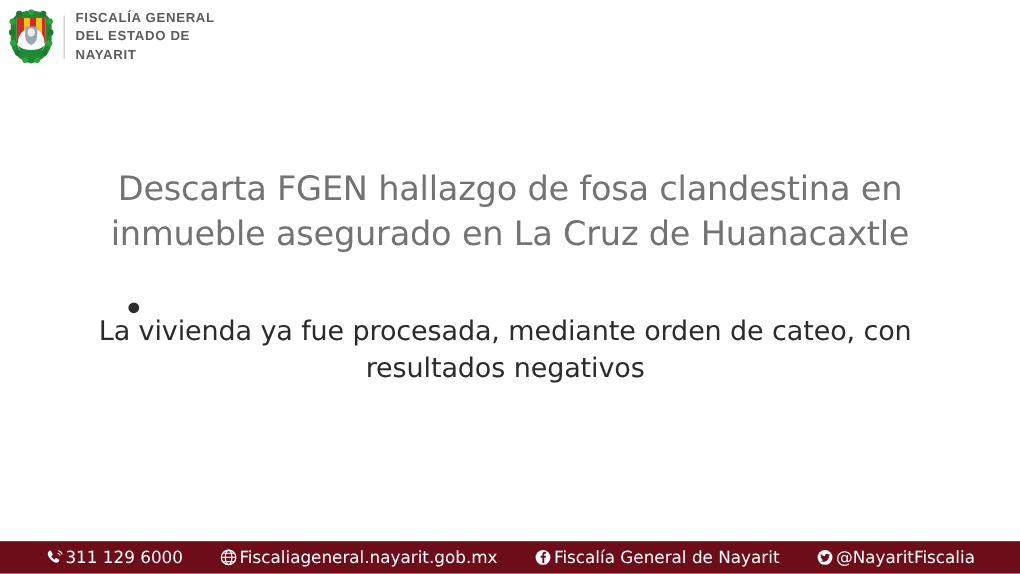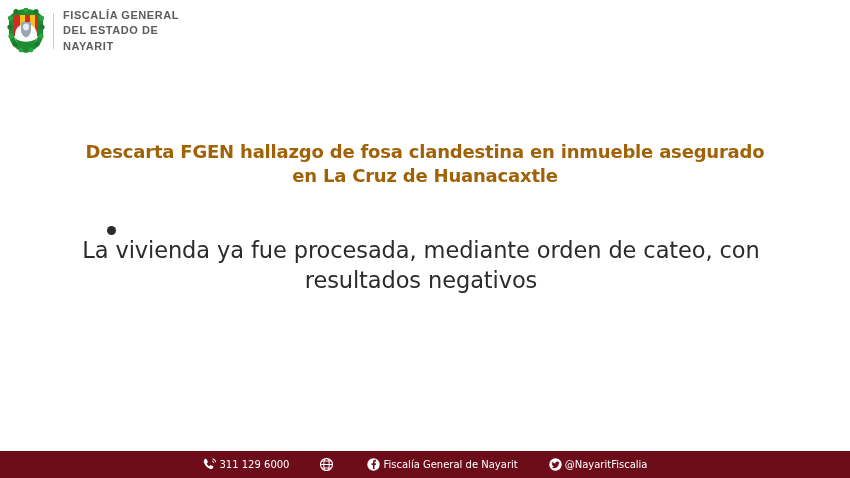--- a/index.html
+++ b/index.html
@@ -65,24 +65,24 @@
     position: absolute;
     left: 0;
     right: 0;
     top: 140px;
   }
   .title {
     width: 700px;
     margin: 0 auto;
     text-align: center;
     font-family: "DejaVu Sans", sans-serif;
-    font-weight: 700;
-    font-size: 18px;
+    font-weight: 400;
+    font-size: 28px;
     line-height: 1.32;
-    color: #a16207;
+    color: #737373;
     letter-spacing: -0.2px;
   }
 
   .bullet-block {
     width: 760px;
     margin: 26px auto 0 auto;
     display: flex;
     align-items: flex-start;
     justify-content: flex-start;
     flex-direction: column;
@@ -118,21 +118,21 @@
     display: flex;
     align-items: center;
     justify-content: center;
     gap: 0;
   }
   .footer-item {
     display: flex;
     align-items: center;
     color: #ffffff;
     font-family: "DejaVu Sans", sans-serif;
-    font-size: 10px;
+    font-size: 14px;
     line-height: 1;
     white-space: nowrap;
   }
   .footer-item + .footer-item { margin-left: 30px; }
   .f-icon {
     width: 15px;
     height: 15px;
     flex: 0 0 auto;
     margin-right: 2px;
     display: block;
@@ -208,20 +208,21 @@
       <span class="f-label">311 129 6000</span>
     </div>
 
     <div class="footer-item">
       <svg class="f-icon" viewBox="0 0 16 16">
         <circle cx="8" cy="8" r="6.4" fill="none" stroke="#ffffff" stroke-width="1.2"></circle>
         <ellipse cx="8" cy="8" rx="2.9" ry="6.4" fill="none" stroke="#ffffff" stroke-width="1.1"></ellipse>
         <line x1="1.6" y1="8" x2="14.4" y2="8" stroke="#ffffff" stroke-width="1.1"></line>
         <path d="M2.9 4.3h10.2M2.9 11.7h10.2" stroke="#ffffff" stroke-width="1"></path>
       </svg>
+      <span class="f-label">Fiscaliageneral.nayarit.gob.mx</span>
     </div>
 
     <div class="footer-item">
       <svg class="f-icon" viewBox="0 0 16 16">
         <circle cx="8" cy="8" r="6.6" fill="#ffffff"></circle>
         <path d="M9.1 8.4h1.3l.2-1.8H9.1V5.5c0-.5.15-.8.85-.8h.75V3.1c-.13-.02-.58-.06-1.1-.06-1.24 0-2.1.76-2.1 2.15v1.41H5.9v1.8h1.55v4.5h1.65z" fill="#6d0d1a"></path>
       </svg>
       <span class="f-label">Fiscalía General de Nayarit</span>
     </div>
 

